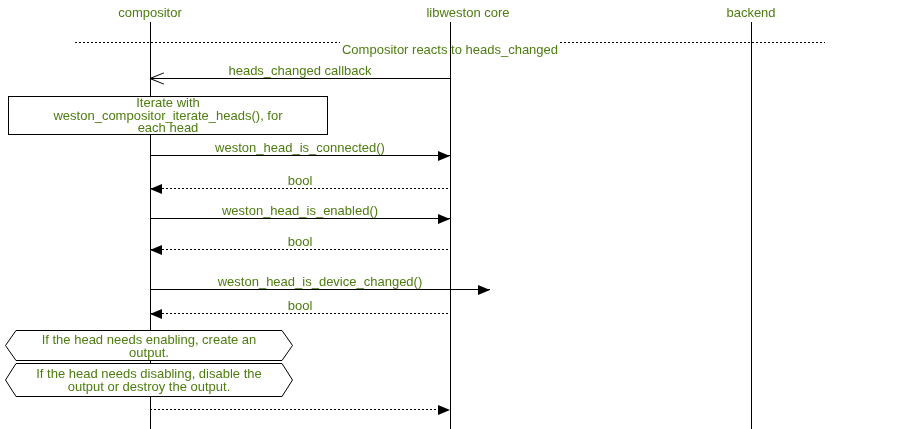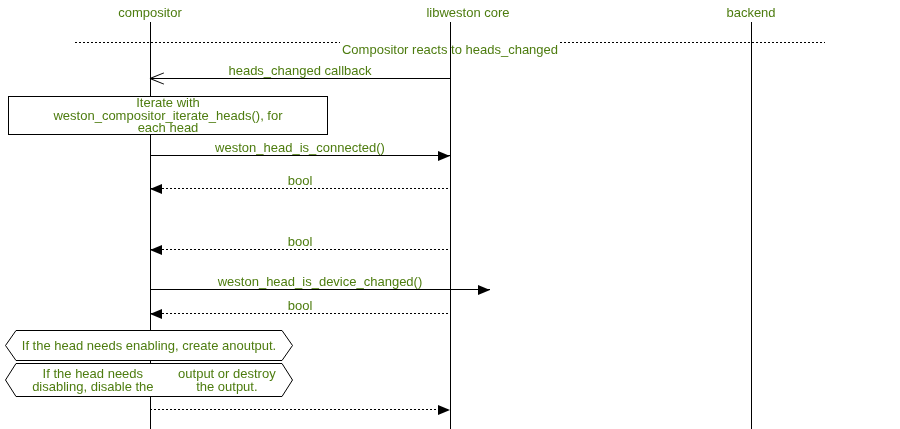--- a/index.html
+++ b/index.html
@@ -120,23 +120,23 @@
   .hex {
     position: absolute;
     left: 5px;
     width: 288px;
   }
   .hex svg { position: absolute; left: 0; top: 0; display: block; }
   .hex .hex-text {
     position: absolute;
     left: 10px; right: 10px; top: 0; bottom: 0;
     display: flex;
+    flex-direction: column;
     align-items: center;
     justify-content: center;
-    text-align: center;
     line-height: 13px;
   }
   .nowrap { white-space: nowrap; }
 </style>
 </head>
 <body>
 
 <div id="canvas">
 
   <div class="actor-label" style="left:70px;">compositor</div>
@@ -170,20 +170,25 @@
     <div class="line solid"></div>
     <div class="tri-right"></div>
   </div>
 
   <div class="msg" style="top:172px;">
     <div class="msg-label">bool</div>
     <div class="line dotted"></div>
     <div class="tri-left"></div>
   </div>
 
+  <div class="msg" style="top:202px;">
+    <div class="msg-label">weston_head_is_enabled()</div>
+    <div class="line solid"></div>
+    <div class="tri-right"></div>
+  </div>
 
   <div class="msg" style="top:233px;">
     <div class="msg-label">bool</div>
     <div class="line dotted"></div>
     <div class="tri-left"></div>
   </div>
 
   <div class="msg" style="top:273px;padding-left:40px;">
     <div class="msg-label">weston_head_is_device_changed()</div>
     <div class="line solid"></div>

